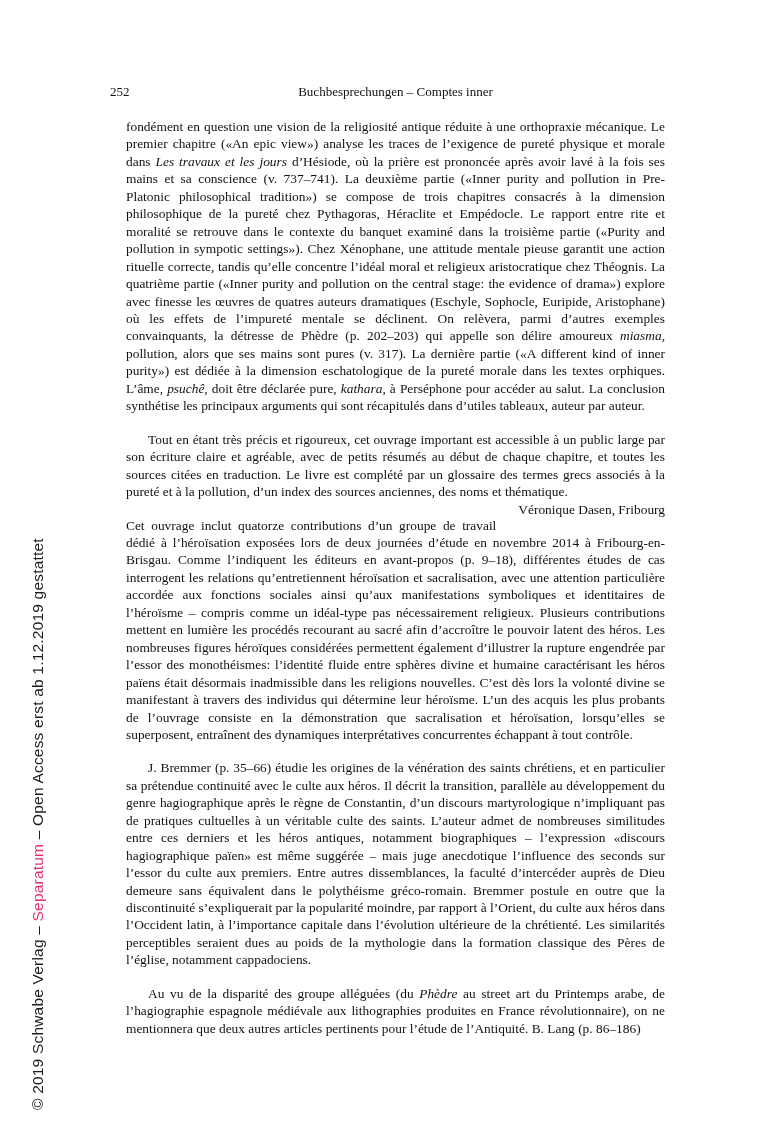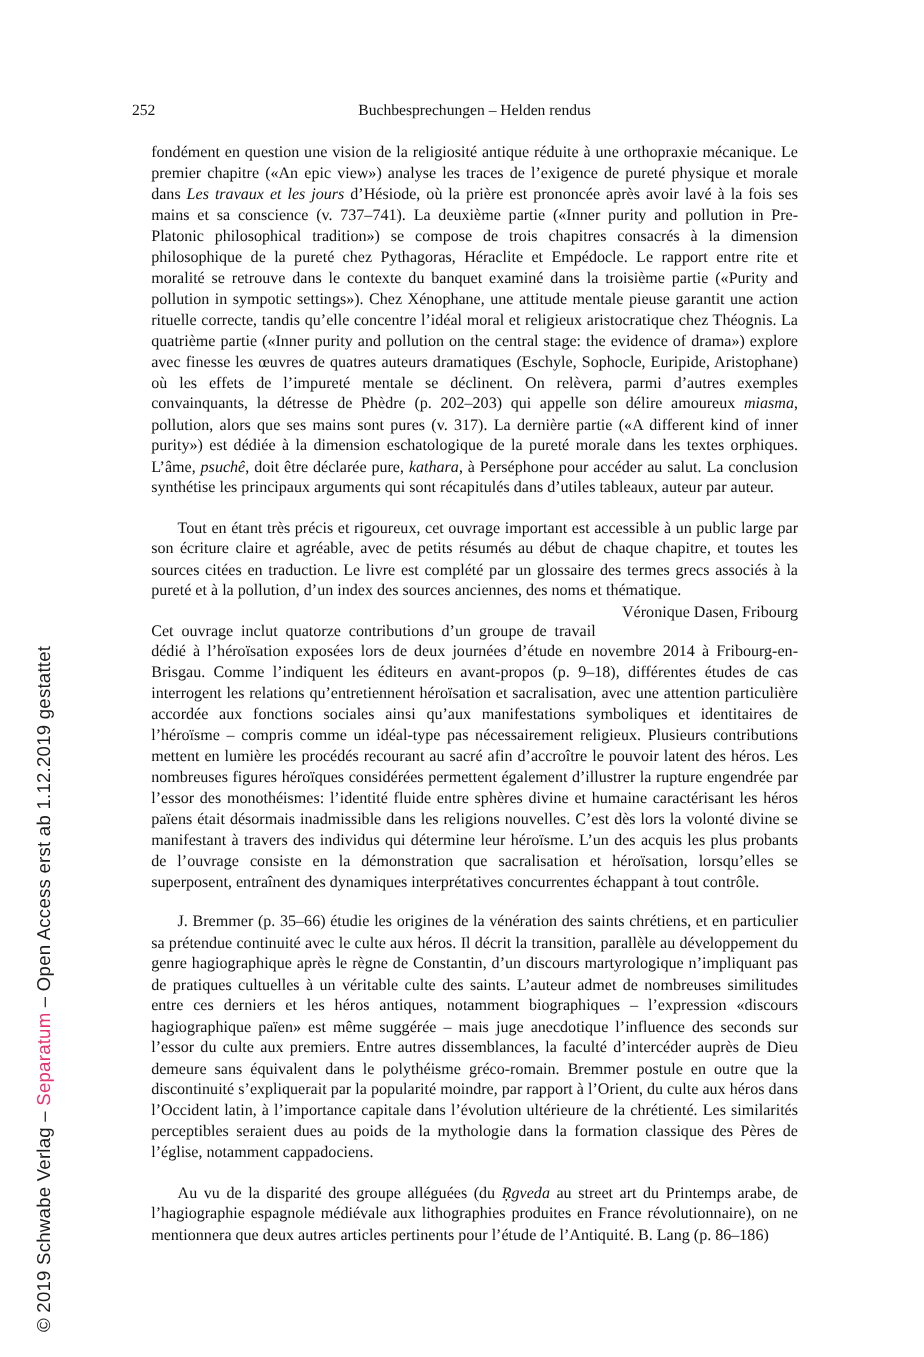--- a/index.html
+++ b/index.html
@@ -30,31 +30,31 @@
 <div class="page">
 
   <div class="sidebar-vertical">
     <span style="color: rgb(28, 28, 28);">© 2019 Schwabe Verlag – </span><span style="color: rgb(229, 51, 109);">Separatum</span><span style="color: rgb(28, 28, 28);"> – Open Access erst ab 1.12.2019 gestattet</span>
   </div>
 
   <div class="content">
 
     <div class="header">
       <span class="pagenum">252</span>
-      <span class="running-title">Buchbesprechungen – Helden rendus</span>
+      <span class="running-title">Buchbesprechungen – Comptes inner</span>
     </div>
 
     <div class="body">
 
       <p><span class="runs"><span>fondément en question une vision de la religiosité antique réduite à une orthopraxie mécanique. Le premier chapitre («An epic view») analyse les traces de l’exigence de pureté physique et morale dans </span><span class="i">Les travaux et les jours</span><span> d’Hésiode, où la prière est prononcée après avoir lavé à la fois ses mains et sa conscience (v. 737–741). La deuxième partie («Inner purity and pollution in Pre-Platonic philosophical tradition») se compose de trois chapitres consacrés à la dimension philosophique de la pureté chez Pythagoras, Héraclite et Empédocle. Le rapport entre rite et moralité se retrouve dans le contexte du banquet examiné dans la troisième partie («Purity and pollution in sympotic settings»). Chez Xénophane, une attitude mentale pieuse garantit une action rituelle correcte, tandis qu’elle concentre l’idéal moral et religieux aristocratique chez Théognis. La quatrième partie («Inner purity and pollution on the central stage: the evidence of drama») explore avec finesse les œuvres de quatres auteurs dramatiques (Eschyle, Sophocle, Euripide, Aristophane) où les effets de l’impureté mentale se déclinent. On relèvera, parmi d’autres exemples convainquants, la détresse de Phèdre (p. 202–203) qui appelle son délire amoureux </span><span class="i">miasma</span><span>, pollution, alors que ses mains sont pures (v. 317). La dernière partie («A different kind of inner purity») est dédiée à la dimension eschatologique de la pureté morale dans les textes orphiques. L’âme, </span><span class="i">psuchê</span><span>, doit être déclarée pure, </span><span class="i">kathara</span><span>, à Perséphone pour accéder au salut. La conclusion synthétise les principaux arguments qui sont récapitulés dans d’utiles tableaux, auteur par auteur.</span></span></p>
 
       <p class="ind"><span class="runs"><span>Tout en étant très précis et rigoureux, cet ouvrage important est accessible à un public large par son écriture claire et agréable, avec de petits résumés au début de chaque chapitre, et toutes les sources citées en traduction. Le livre est complété par un glossaire des termes grecs associés à la pureté et à la pollution, d’un index des sources anciennes, des noms et thématique.</span></span><span class="sig">Véronique Dasen, Fribourg</span></p>
 
 
       <p><span class="runs"><span>Cet ouvrage inclut quatorze contributions d’un groupe de travail dédié à l’héroïsation exposées lors de deux journées d’étude en novembre 2014 à Fribourg-en-Brisgau. Comme l’indiquent les éditeurs en avant-propos (p. 9–18), différentes études de cas interrogent les relations qu’entretiennent héroïsation et sacralisation, avec une attention particulière accordée aux fonctions sociales ainsi qu’aux manifestations symboliques et identitaires de l’héroïsme – compris comme un idéal-type pas nécessairement religieux. Plusieurs contributions mettent en lumière les procédés recourant au sacré afin d’accroître le pouvoir latent des héros. Les nombreuses figures héroïques considérées permettent également d’illustrer la rupture engendrée par l’essor des monothéismes: l’identité fluide entre sphères divine et humaine caractérisant les héros païens était désormais inadmissible dans les religions nouvelles. C’est dès lors la volonté divine se manifestant à travers des individus qui détermine leur héroïsme. L’un des acquis les plus probants de l’ouvrage consiste en la démonstration que sacralisation et héroïsation, lorsqu’elles se superposent, entraînent des dynamiques interprétatives concurrentes échappant à tout contrôle.</span></span></p>
 
       <p class="ind"><span class="runs"><span>J. Bremmer (p. 35–66) étudie les origines de la vénération des saints chrétiens, et en particulier sa prétendue continuité avec le culte aux héros. Il décrit la transition, parallèle au développement du genre hagiographique après le règne de Constantin, d’un discours martyrologique n’impliquant pas de pratiques cultuelles à un véritable culte des saints. L’auteur admet de nombreuses similitudes entre ces derniers et les héros antiques, notamment biographiques – l’expression «discours hagiographique païen» est même suggérée – mais juge anecdotique l’influence des seconds sur l’essor du culte aux premiers. Entre autres dissemblances, la faculté d’intercéder auprès de Dieu demeure sans équivalent dans le polythéisme gréco-romain. Bremmer postule en outre que la discontinuité s’expliquerait par la popularité moindre, par rapport à l’Orient, du culte aux héros dans l’Occident latin, à l’importance capitale dans l’évolution ultérieure de la chrétienté. Les similarités perceptibles seraient dues au poids de la mythologie dans la formation classique des Pères de l’église, notamment cappadociens.</span></span></p>
 
-      <p class="ind"><span class="runs"><span>Au vu de la disparité des groupe alléguées (du </span><span class="i">Ṛgveda</span><span> au street art du Printemps arabe, de l’hagiographie espagnole médiévale aux lithographies produites en France révolutionnaire), on ne mentionnera que deux autres articles pertinents pour l’étude de l’Antiquité. B. Lang (p. 86–186)</span></span></p>
+      <p class="ind"><span class="runs"><span>Au vu de la disparité des groupe alléguées (du </span><span class="i">Phèdre</span><span> au street art du Printemps arabe, de l’hagiographie espagnole médiévale aux lithographies produites en France révolutionnaire), on ne mentionnera que deux autres articles pertinents pour l’étude de l’Antiquité. B. Lang (p. 86–186)</span></span></p>
 
     </div>
   </div>
 </div>
 
 </body></html>

